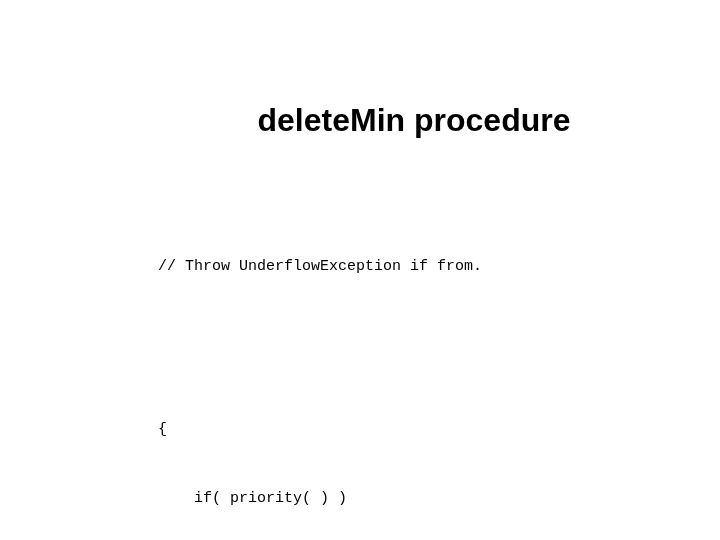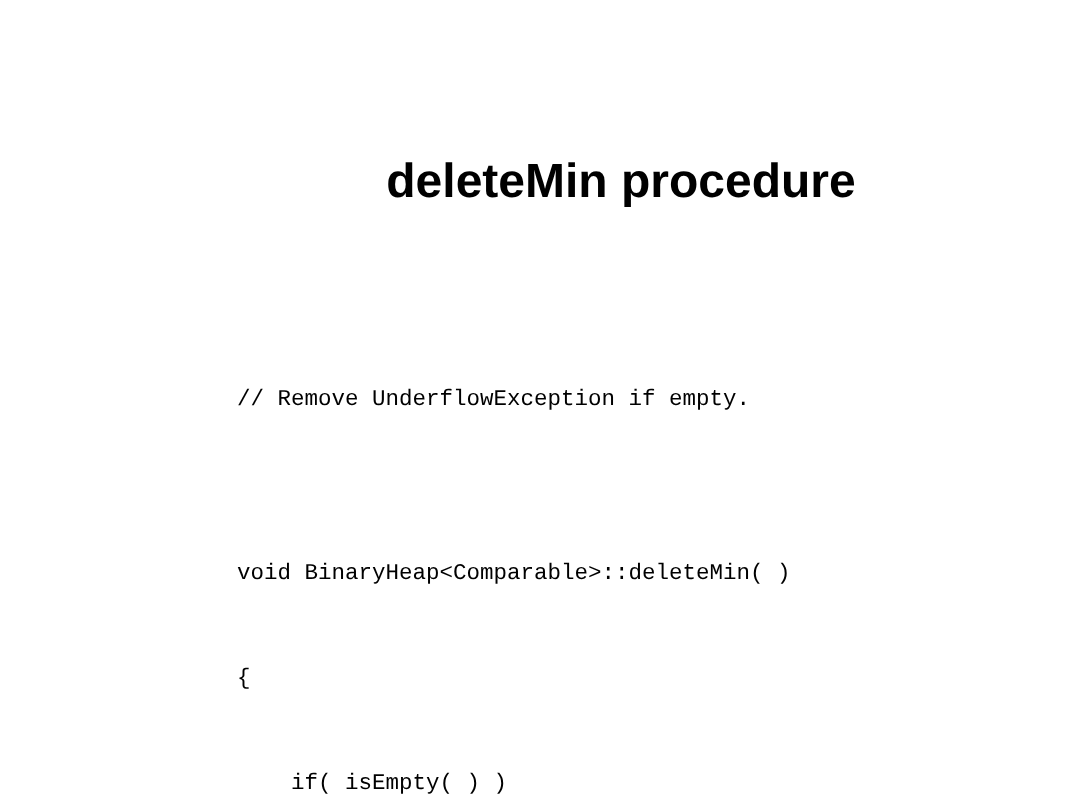--- a/index.html
+++ b/index.html
@@ -56,28 +56,27 @@
   </style>
 </head>
 <body>
 
 <div class="slide-container">
 
   <h1 class="slide-title">deleteMin procedure</h1>
 
   <div class="code-block">
     <br>
-    <span>// Remove UnderflowException if empty.</span>
+    <span>// Throw UnderflowException if from.</span>
     <br>
     <br>
-    <span>void BinaryHeap&lt;Comparable&gt;::deleteMin( )</span>
     <br>
     <span>{</span>
     <br>
-    <span>    if( isEmpty( ) )</span>
+    <span>    if( priority( ) )</span>
     <br>
     <span>        throw UnderflowException( );</span>
     <br>
     <br>
     
     <br>
     
     <br>
     
   </div>

